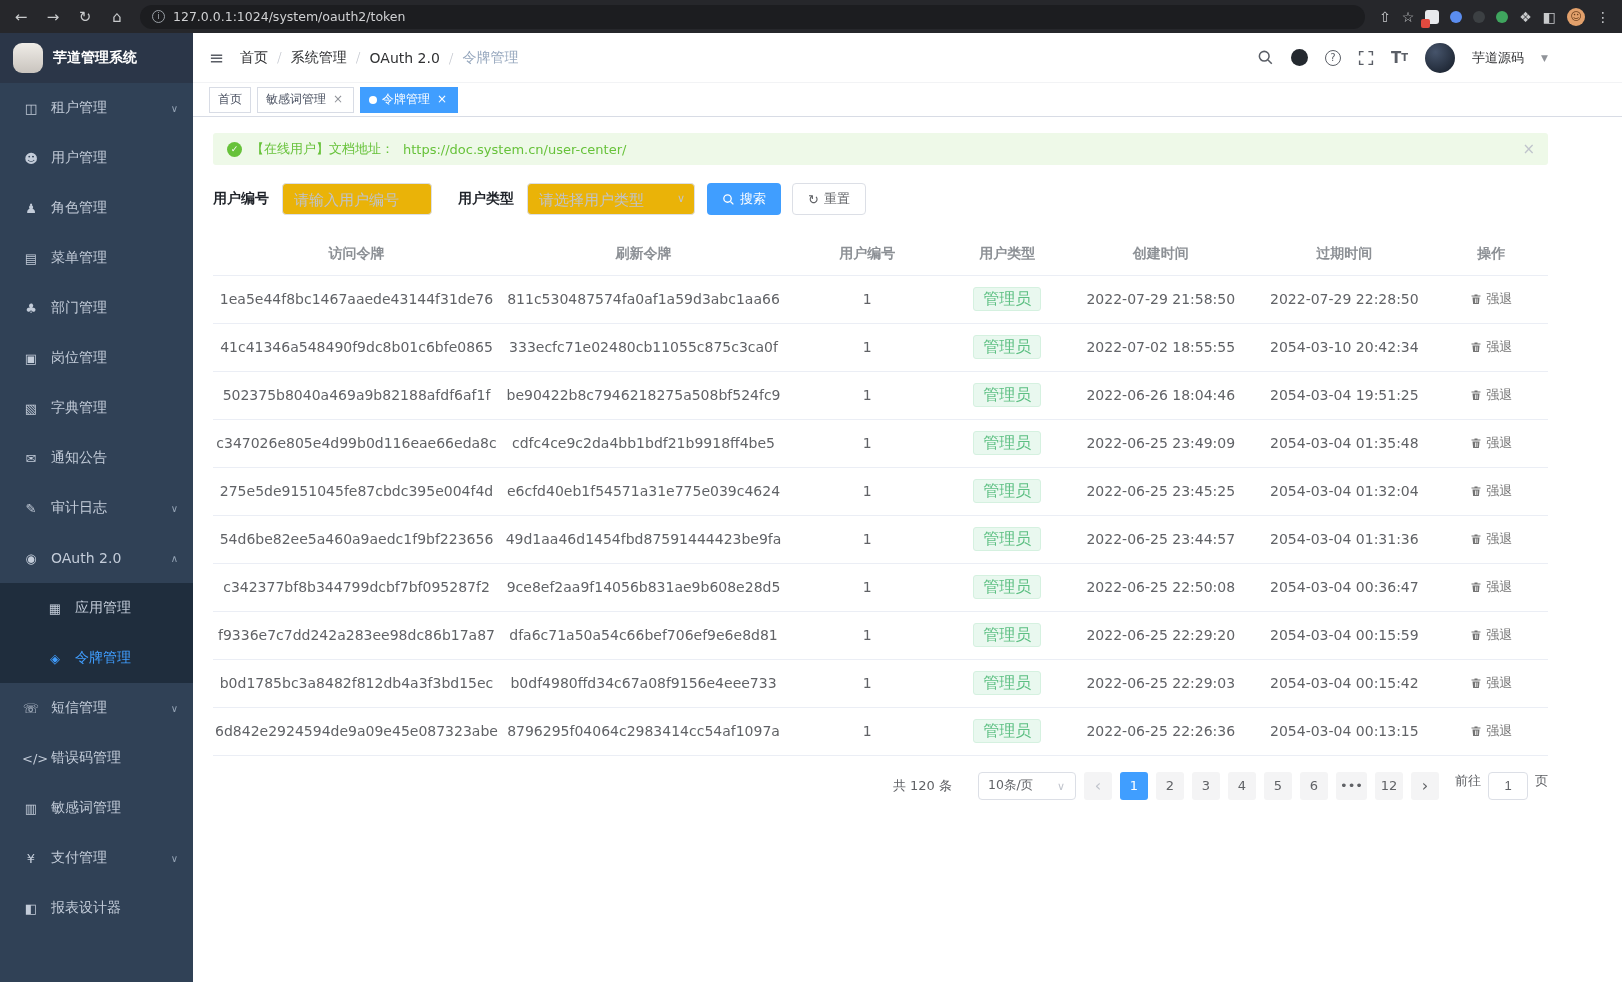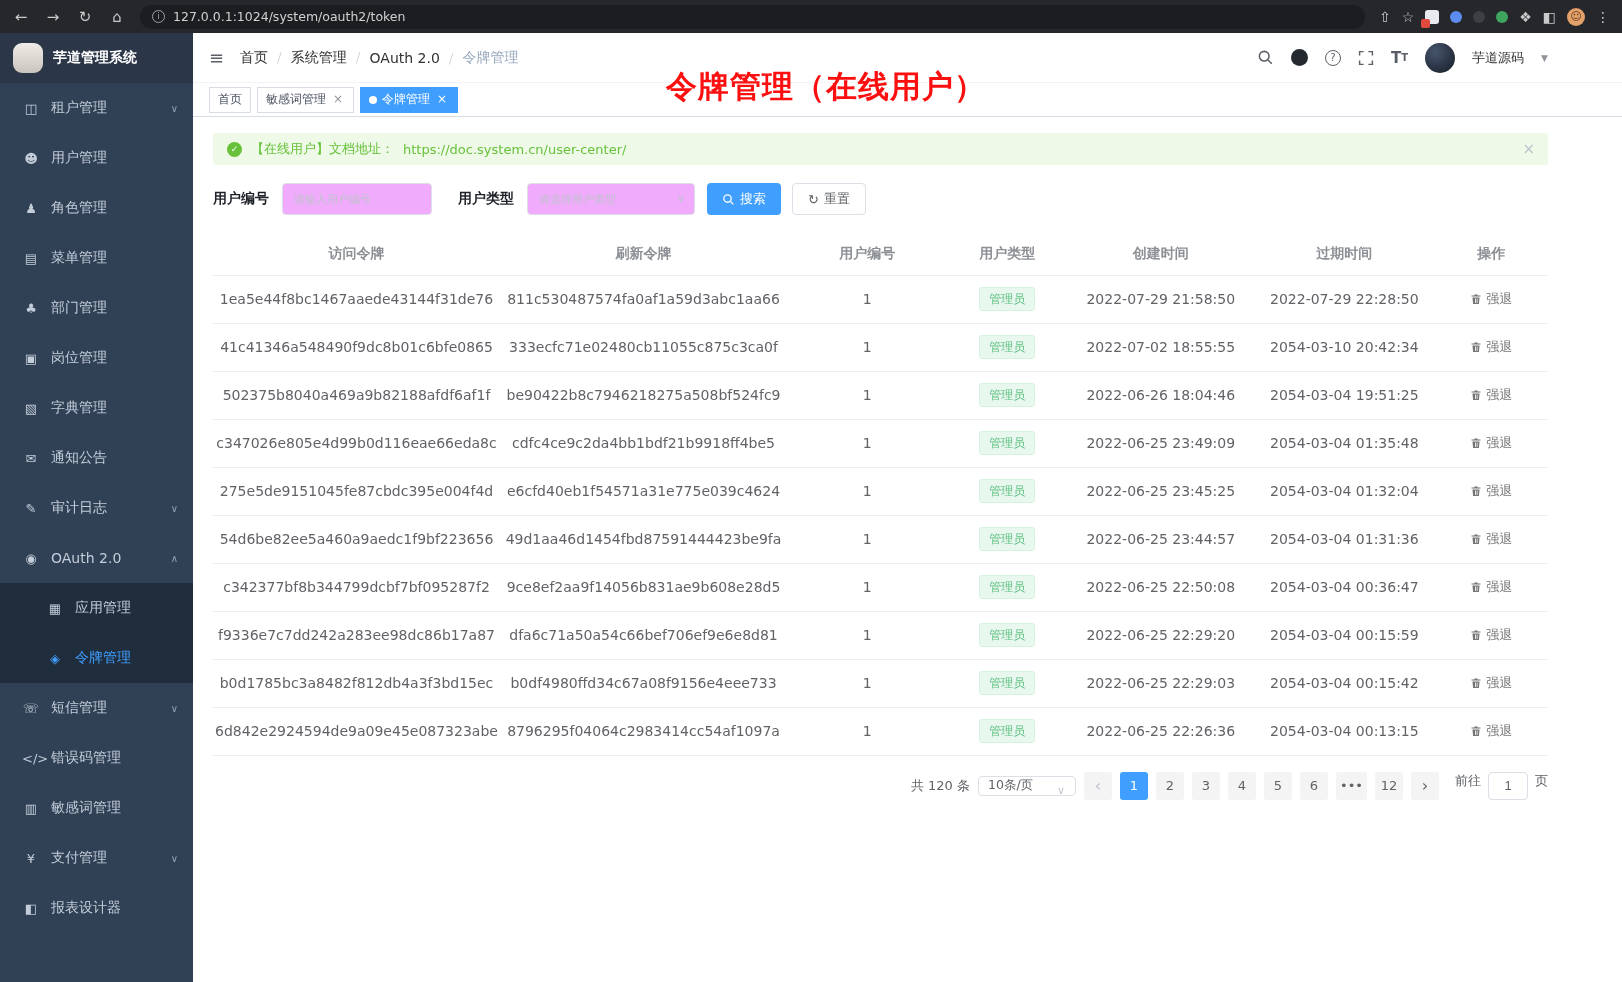--- a/index.html
+++ b/index.html
@@ -59,46 +59,46 @@
 
   
   .content{padding:16px 74px 0 20px}
   .alert{height:32px;background:#eef9e8;border-radius:3px;display:flex;align-items:center;padding:0 14px;gap:9px;font-size:13px;color:#67c23a;position:relative}
   .alert-check{width:15px;height:15px;border-radius:50%;background:#67c23a;color:#fff;font-size:9px;display:flex;align-items:center;justify-content:center;flex:0 0 auto}
   .alert-link{color:#67c23a;text-decoration:none;cursor:pointer}
   .alert-close{position:absolute;right:13px;color:#c0c4cc;font-size:15px;font-style:normal;cursor:pointer}
 
   .filters{display:flex;align-items:center;margin-top:18px}
   .f-label{font-size:14px;font-weight:700;color:#1f2329;margin-right:13px}
-  .f-input{width:150px;height:32px;border:1px solid #dcdfe6;border-radius:4px;padding:0 11px;font-size:11px;color:#606266;background:#f0abfc;outline:none}
+  .f-input{width:150px;height:32px;border:1px solid #dcdfe6;border-radius:4px;padding:0 11px;font-size:15px;color:#606266;background:#eab308;outline:none}
   .f-input::placeholder{color:#bfc3cc}
   .f-sel-wrap{position:relative;margin-right:12px}
   .f-sel-wrap .f-input{width:168px}
   .sel-chev{position:absolute;right:10px;top:9px;font-size:11px;color:#c0c4cc;pointer-events:none}
   .grp{display:flex;align-items:center;margin-right:26px}
   .btn{height:32px;border-radius:4px;font-size:13px;display:inline-flex;align-items:center;gap:5px;cursor:pointer;border:none;padding:0 15px}
   .btn-primary{background:#409eff;color:#fff}
   .btn-plain{background:#fff;color:#606266;border:1px solid #dcdfe6;margin-left:11px}
 
   table.grid{width:100%;margin-top:18px;border-collapse:collapse;table-layout:fixed}
   .grid th{height:42px;font-size:14px;color:#8c9095;font-weight:600;text-align:center;border-bottom:1px solid #ebeef5;white-space:nowrap}
   .grid td{height:48px;font-size:14px;color:#606266;text-align:center;border-bottom:1px solid #ebeef5;white-space:nowrap;overflow:hidden}
   .grid th:nth-child(1),.grid td:nth-child(1){width:21.5%}
   .grid th:nth-child(2),.grid td:nth-child(2){width:21.5%}
   .grid th:nth-child(3),.grid td:nth-child(3){width:12%}
   .grid th:nth-child(4),.grid td:nth-child(4){width:9%}
   .grid th:nth-child(5),.grid td:nth-child(5){width:14%}
   .grid th:nth-child(6),.grid td:nth-child(6){width:13.5%}
   .grid th:nth-child(7),.grid td:nth-child(7){width:8.5%}
-  .tag-success{display:inline-block;height:24px;line-height:22px;padding:0 9px;background:#e9f8ef;border:1px solid #d5f1e0;color:#5cbf82;border-radius:3px;font-size:12px}
+  .tag-success{display:inline-block;height:24px;line-height:22px;padding:0 9px;background:#e9f8ef;border:1px solid #d5f1e0;color:#5cbf82;border-radius:3px;font-size:16px}
   .act{color:#737373;font-size:13px;display:inline-flex;align-items:center;gap:4px;cursor:pointer;text-decoration:none}
 
   .pager{display:flex;align-items:center;justify-content:flex-end;margin-top:16px;gap:8px;font-size:13px;color:#606266}
-  .pg-total{margin-right:0}
-  .pg-size{position:relative;width:98px;height:20px;border:1px solid #dcdfe6;border-radius:4px;display:flex;align-items:center;padding:0 22px 0 9px;font-size:12.5px;color:#606266;cursor:pointer}
+  .pg-total{margin-right:18px}
+  .pg-size{position:relative;width:98px;height:28px;border:1px solid #dcdfe6;border-radius:4px;display:flex;align-items:center;padding:0 22px 0 9px;font-size:12.5px;color:#606266;cursor:pointer}
   .pg-size .sel-chev{top:7px}
   .pg{min-width:28px;height:28px;border:none;background:#f4f4f5;border-radius:3px;font-size:13px;color:#606266;display:inline-flex;align-items:center;justify-content:center;cursor:pointer;padding:0 4px;font-family:inherit}
   .pg.active{background:#409eff;color:#fff}
   .pg.arrow{font-size:16px;line-height:1}
   .pg.disabled{color:#c0c4cc;cursor:default}
   .goto{display:flex;align-items:flex-start;gap:7px;margin-left:8px}
   .goto-input{width:40px;height:28px;border:1px solid #dcdfe6;border-radius:4px;text-align:center;font-size:13px;color:#606266;outline:none}
 
   .annotation{position:absolute;left:666px;top:66px;font-size:31px;font-weight:700;color:#fb0f0f;white-space:nowrap;z-index:20;letter-spacing:1px}
 </style>
@@ -584,15 +584,14 @@
         <span class="goto">
           <span>前往</span>
           <input class="goto-input" value="1" style="">
           <span>页</span>
         </span>
       </div>
 
     </div>
   </div>
 
-  <div class="annotation">令牌管理（在线用户）</div>
 
 </div>
 
 </body></html>

